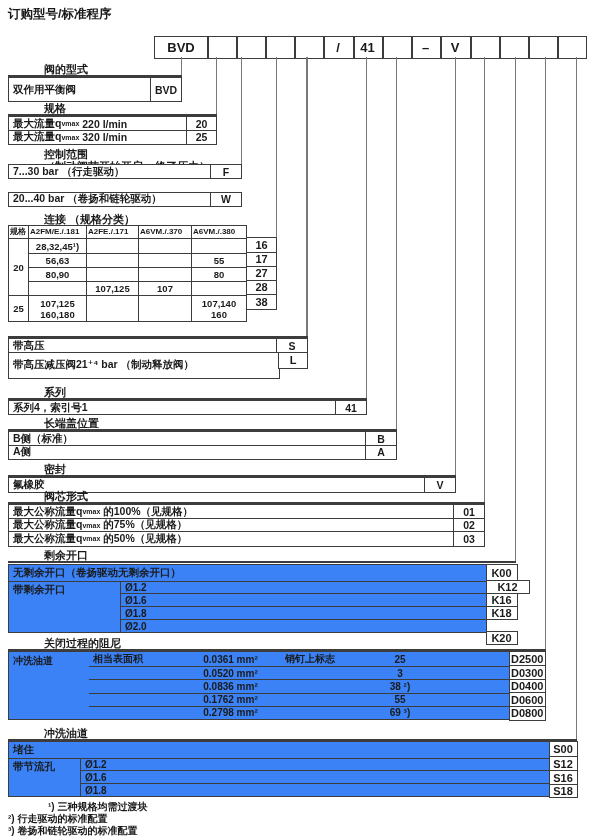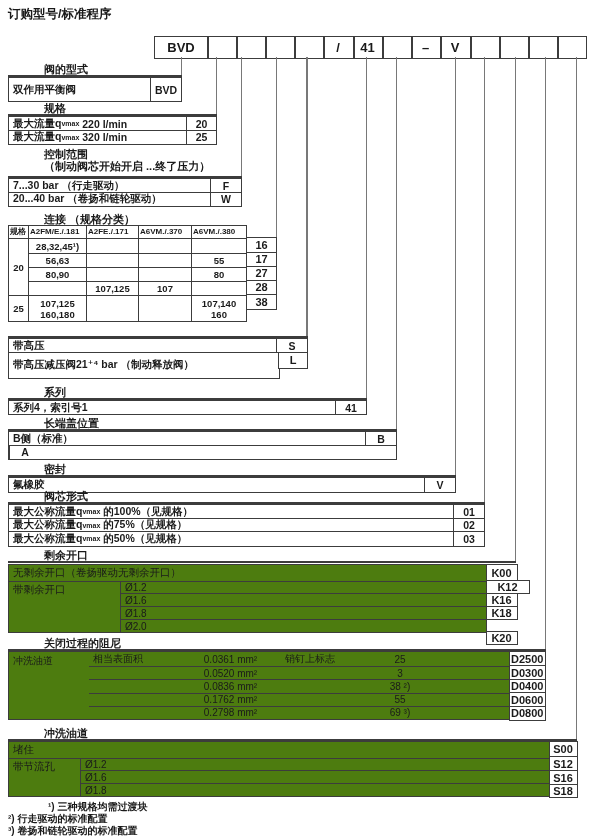--- a/index.html
+++ b/index.html
@@ -9,22 +9,22 @@
   .title{position:absolute;font-weight:bold;font-size:12.5px;white-space:pre;}
   .lbl{position:absolute;font-weight:bold;font-size:11px;white-space:pre;line-height:12px;padding-left:36px;}
   .ul{position:absolute;height:1.5px;background:#3c3c3c;}
   .vl{position:absolute;width:1.5px;background:#787878;}
   .row{position:absolute;display:flex;box-sizing:border-box;border:1.5px solid #3c3c3c;
        background:#fff;font-weight:bold;font-size:10.5px;align-items:stretch;}
   .row .d{flex:1;display:flex;align-items:center;padding-left:4px;white-space:pre;overflow:hidden;}
   .row .c{display:flex;align-items:center;justify-content:center;border-left:1.5px solid #3c3c3c;}
   .cbx{position:absolute;box-sizing:border-box;border:1.5px solid #3c3c3c;background:#fff;
        font-weight:bold;font-size:11px;display:flex;align-items:center;justify-content:center;}
-  .bigbox{position:absolute;box-sizing:border-box;border:1.5px solid #3c3c3c;background:#4d7c0f;
-       font-weight:normal;}
+  .bigbox{position:absolute;box-sizing:border-box;border:1.5px solid #3c3c3c;background:#3b82f6;
+       font-weight:bold;}
   sub{font-size:7px;}
   .topwrap{position:absolute;left:154px;top:36px;width:433px;height:23px;
        border:1.5px solid #3c3c3c;box-sizing:border-box;background:#fff;}
   .topcell{position:absolute;top:0;height:100%;display:flex;align-items:center;justify-content:center;
        font-weight:bold;font-size:13px;}
   .topdiv{position:absolute;top:0;bottom:0;width:1.5px;background:#3c3c3c;}
   table.ctb{border-collapse:collapse;table-layout:fixed;background:#fff;}
   table.ctb td{border:1.5px solid #3c3c3c;font-weight:bold;font-size:9.5px;text-align:center;
        vertical-align:middle;padding:0 1px;white-space:pre-line;line-height:11px;overflow:hidden;}
   table.ctb tr.hd td{font-size:8px;text-align:left;line-height:10px;}
@@ -103,21 +103,21 @@
   <div class="c" style="width:29px;">20</div>
 </div>
 <div class="row" style="left:8px;top:129.5px;width:209px;height:15px;">
   <div class="d"><span>最大流量q</span><sub>vmax</sub><span> 320 l/min</span></div>
   <div class="c" style="width:29px;">25</div>
 </div>
 
 <div class="lbl" style="left:8px;top:148px;">控制范围</div>
 <div class="lbl" style="left:8px;top:160px;">（制动阀芯开始开启 ...终了压力）</div>
 <div class="ul" style="left:8px;top:176px;width:234px;"></div>
-<div class="row" style="left:8px;top:178px;width:234px;height:15px;">
+<div class="row" style="left:8px;top:164px;width:234px;height:15px;">
   <div class="d">7...30 bar （行走驱动）</div>
   <div class="c" style="width:30px;">F</div>
 </div>
 <div class="row" style="left:8px;top:191.5px;width:234px;height:15.5px;">
   <div class="d">20...40 bar （卷扬和链轮驱动）</div>
   <div class="c" style="width:30px;">W</div>
 </div>
 
 <div class="lbl" style="left:8px;top:213px;">连接 （规格分类）</div>
 <table class="ctb abs" style="left:8px;top:225px;">
@@ -196,20 +196,21 @@
   <div class="c" style="width:30px;">41</div>
 </div>
 
 <div class="lbl" style="left:8px;top:417px;">长端盖位置</div>
 <div class="ul" style="left:8px;top:429px;width:389px;"></div>
 <div class="row" style="left:8px;top:431px;width:389px;height:15px;">
   <div class="d">B侧（标准）</div>
   <div class="c" style="width:30px;">B</div>
 </div>
 <div class="row" style="left:8px;top:444.5px;width:389px;height:15px;">
+  <div class="d">A侧</div>
   <div class="c" style="width:30px;">A</div>
 </div>
 
 <div class="lbl" style="left:8px;top:463px;">密封</div>
 <div class="ul" style="left:8px;top:475px;width:448px;"></div>
 <div class="row" style="left:8px;top:477px;width:448px;height:15.5px;">
   <div class="d">氟橡胶</div>
   <div class="c" style="width:30px;">V</div>
 </div>
 

